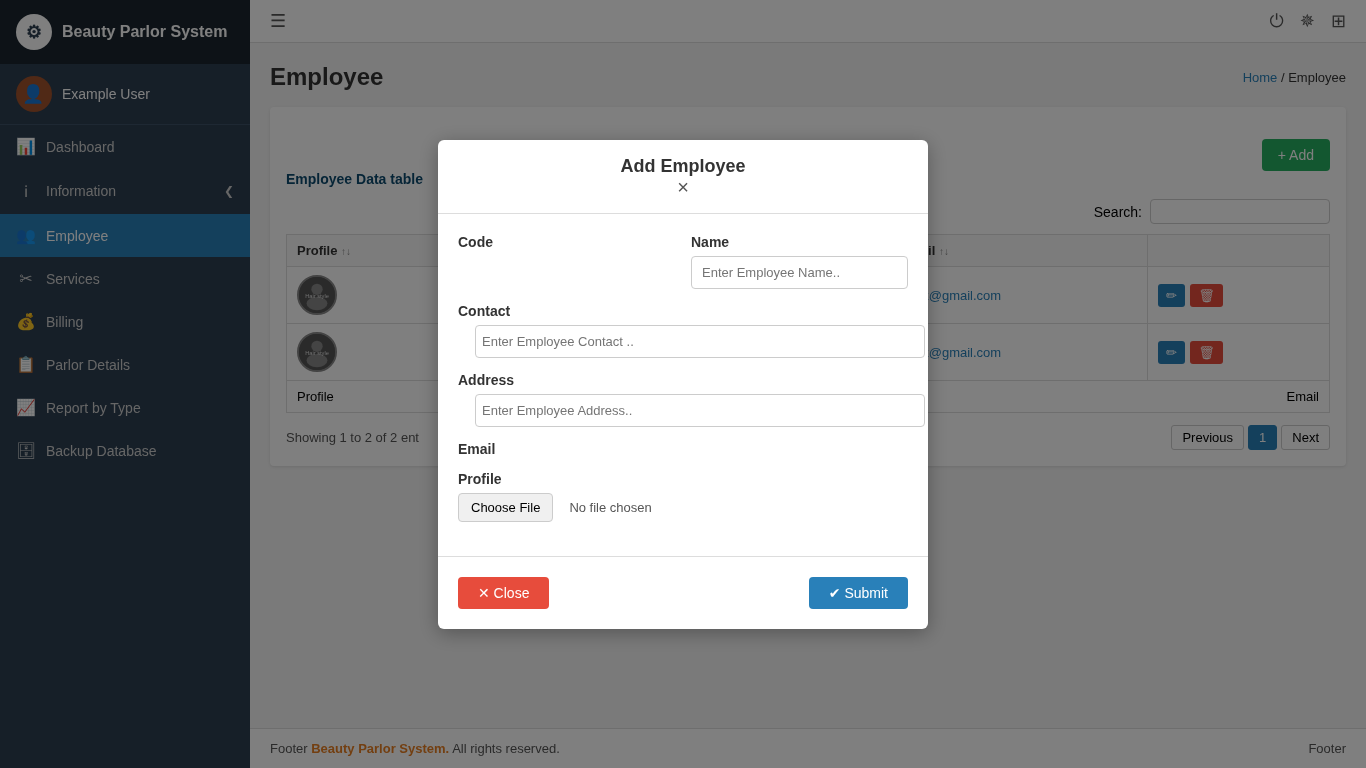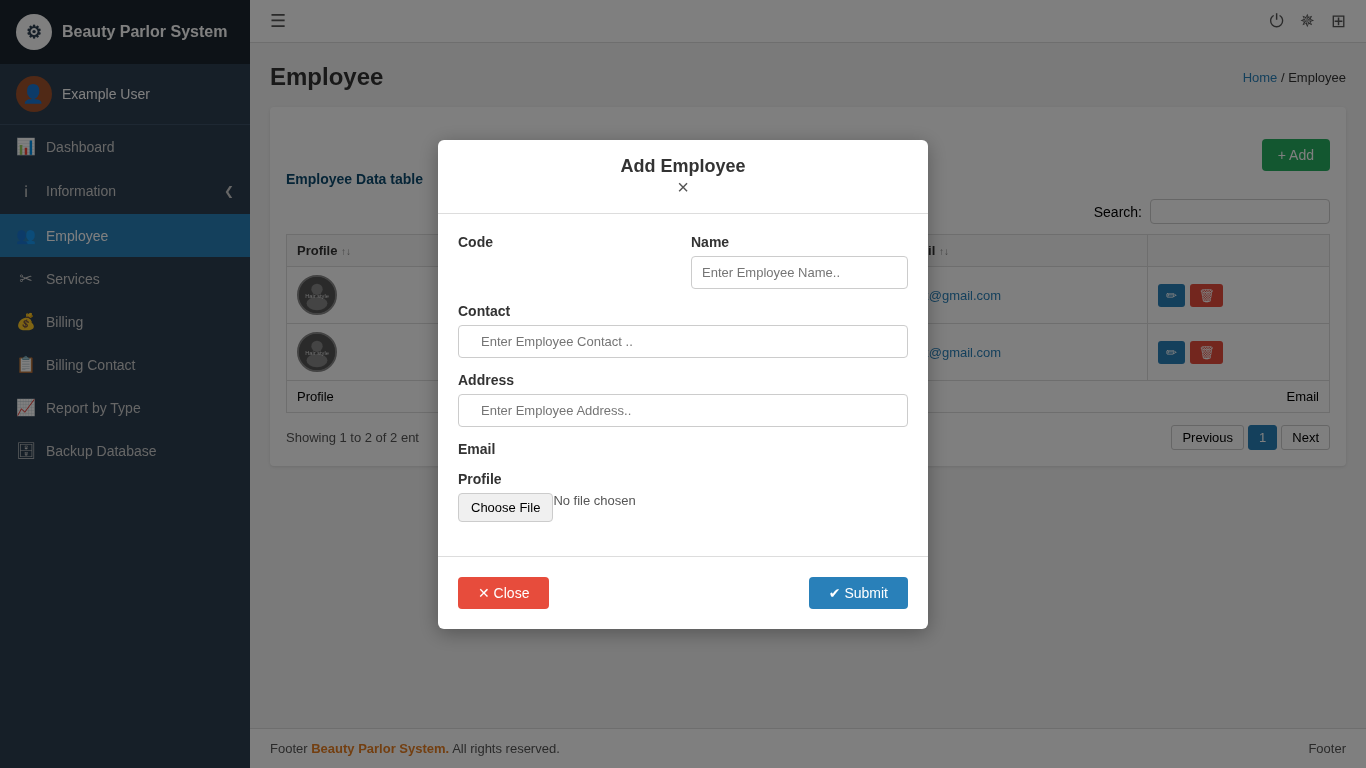--- a/index.html
+++ b/index.html
@@ -254,26 +254,27 @@
       padding: 8px 10px;
       font-size: 13px;
       width: 100%;
       color: #999;
     }
     .form-group-full { margin-bottom: 14px; }
     .form-group-full label { font-size: 14px; font-weight: bold; color: #333; display: block; margin-bottom: 6px; }
     .form-group-full input {
       border: 1px solid #ccc;
       border-radius: 4px;
-      padding: 8px 22px;
+      padding: 8px 6px;
       font-size: 13px;
       width: 100%;
       color: #999;
-    }
-    .file-input-wrapper { display: flex; gap: 0; }
+      margin-left: 17px;
+    }
+    .file-input-wrapper { display: flex; align-items: center; gap: 16px; }
     .btn-choose-file {
       padding: 6px 12px;
       border: 1px solid #ccc;
       background: #f0f0f0;
       border-radius: 4px;
       cursor: pointer;
       font-size: 13px;
     }
     .file-label { color: #555; font-size: 13px; }
     .modal-footer {
@@ -350,21 +351,21 @@
     <div class="nav-item">
       <span class="nav-icon">✂</span>
       <span>Services</span>
     </div>
     <div class="nav-item">
       <span class="nav-icon">💰</span>
       <span>Billing</span>
     </div>
     <div class="nav-item">
       <span class="nav-icon">📋</span>
-      <span>Billing Contact</span>
+      <span>Parlor Details</span>
     </div>
     <div class="nav-item">
       <span class="nav-icon">📈</span>
       <span>Report by Type</span>
     </div>
     <div class="nav-item">
       <span class="nav-icon">🗄</span>
       <span>Backup Database</span>
     </div>
   </nav>

